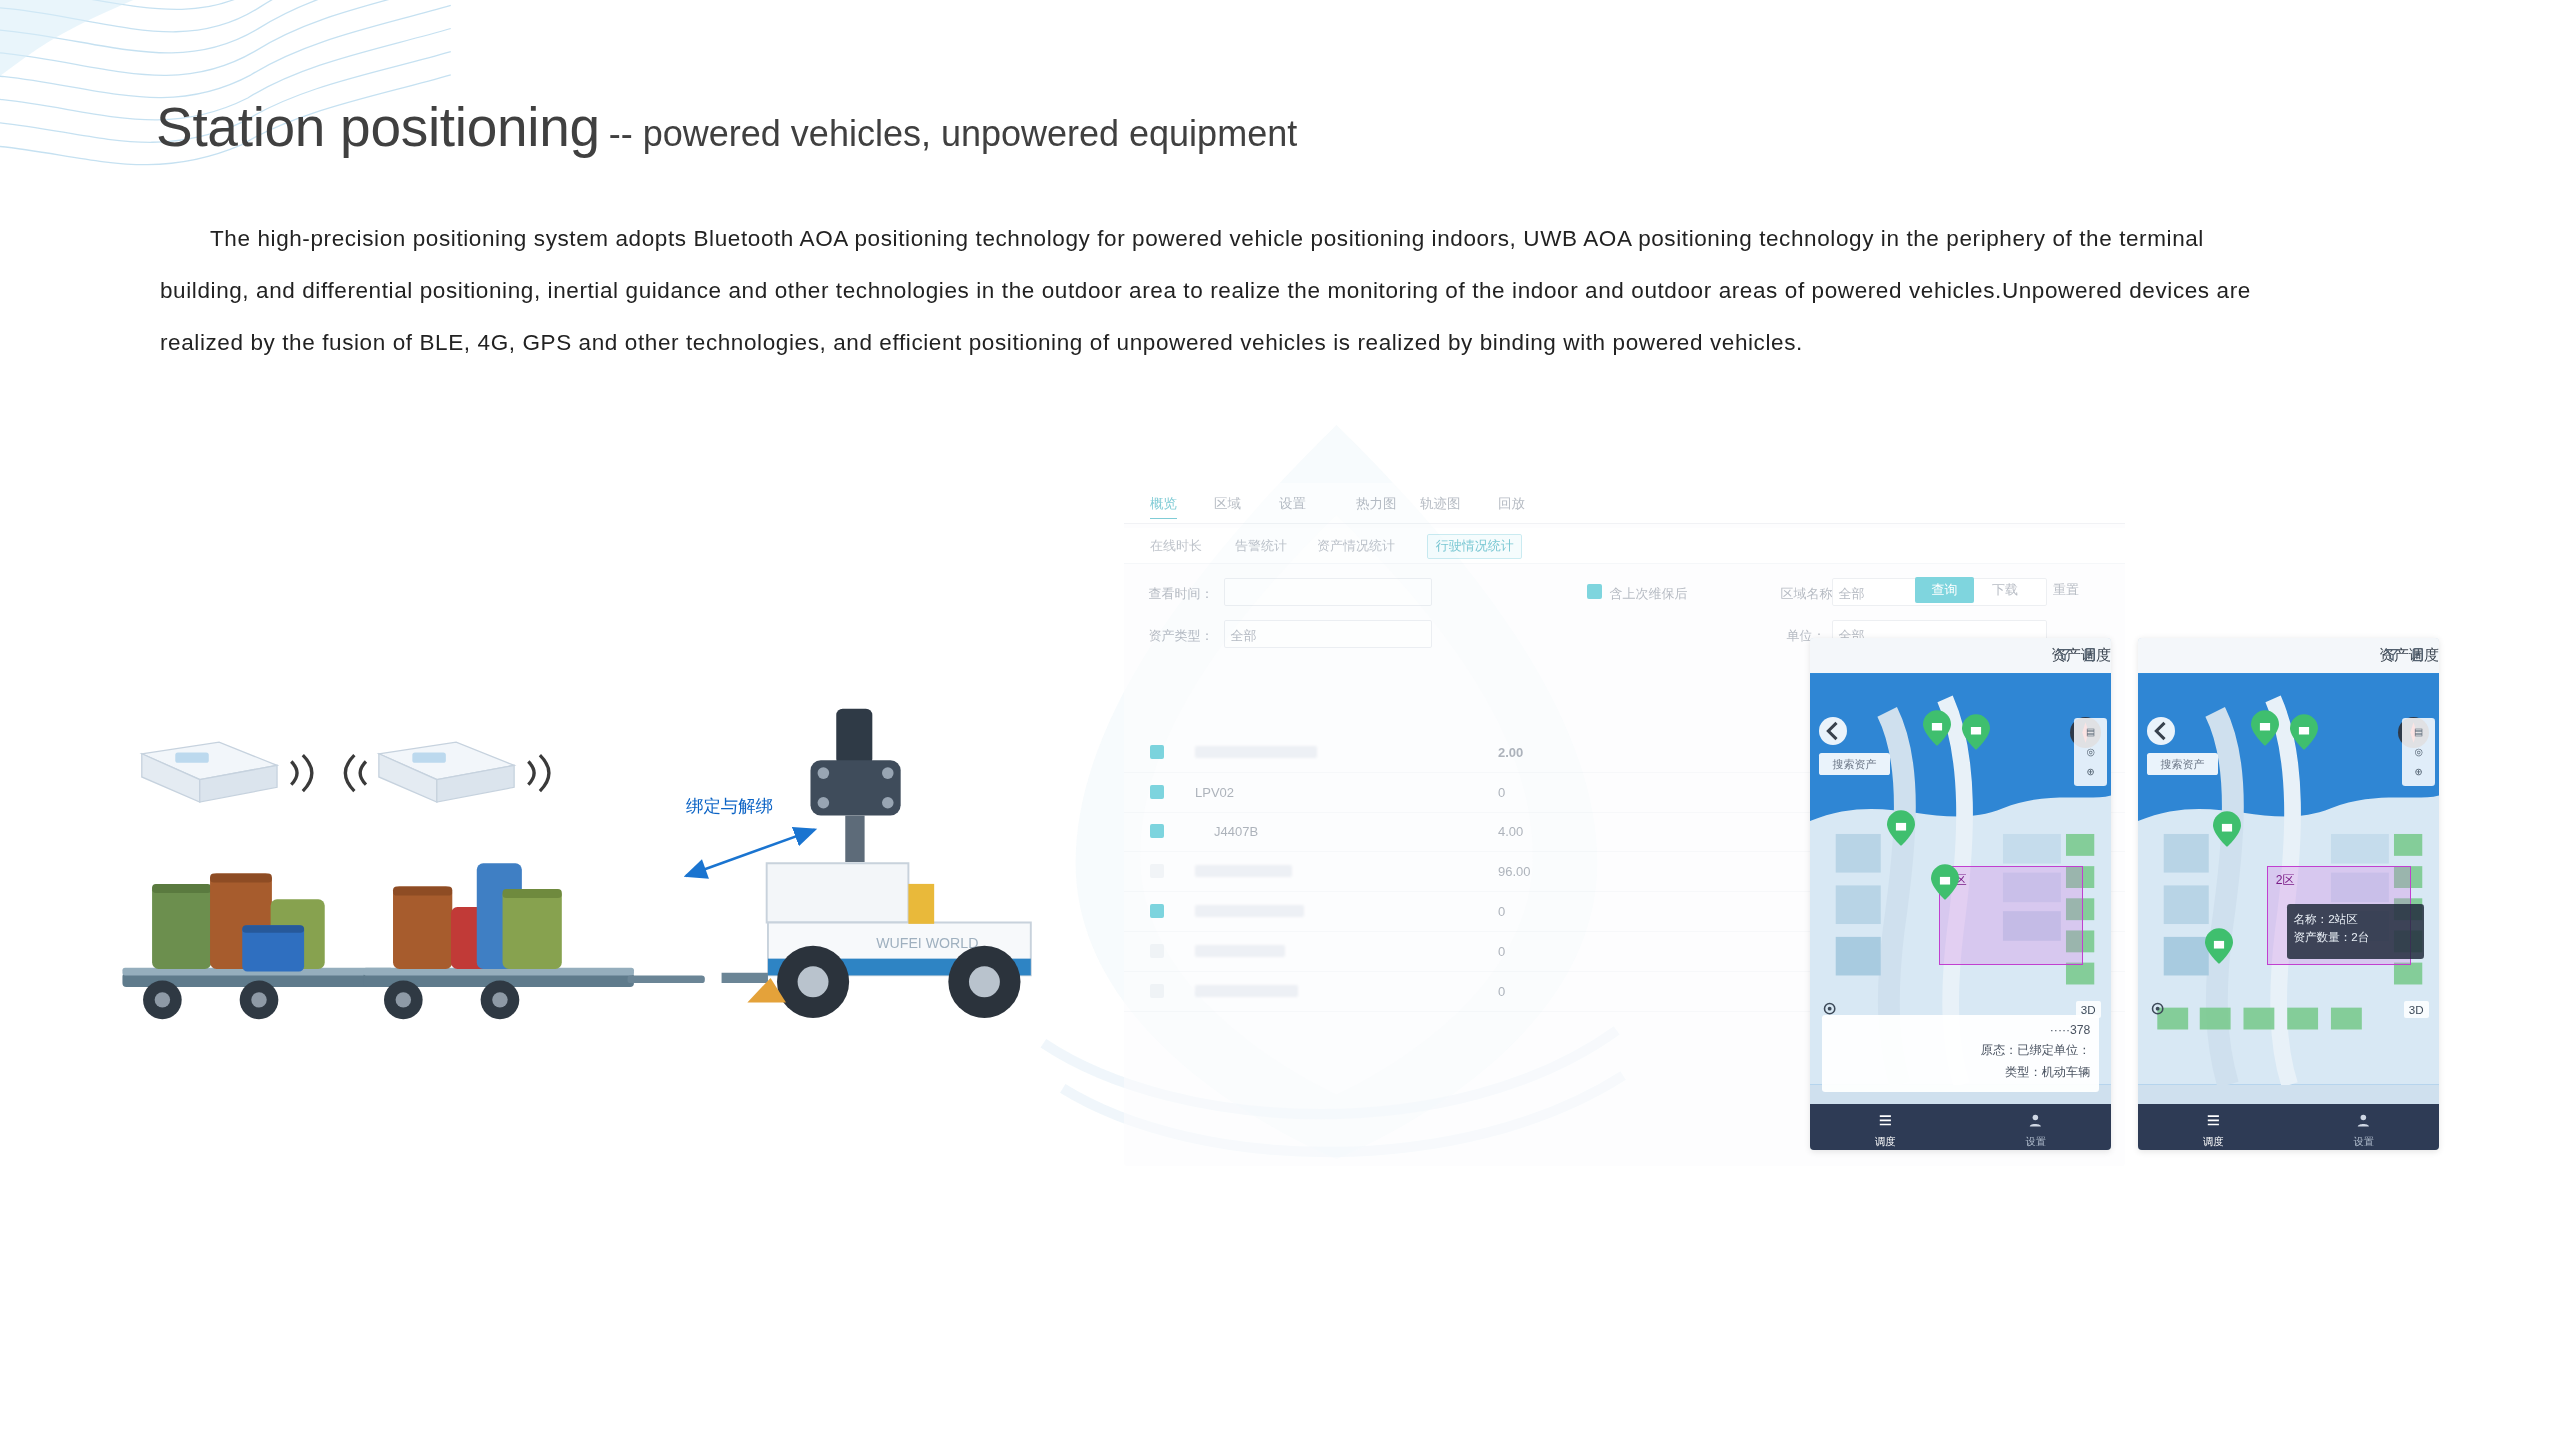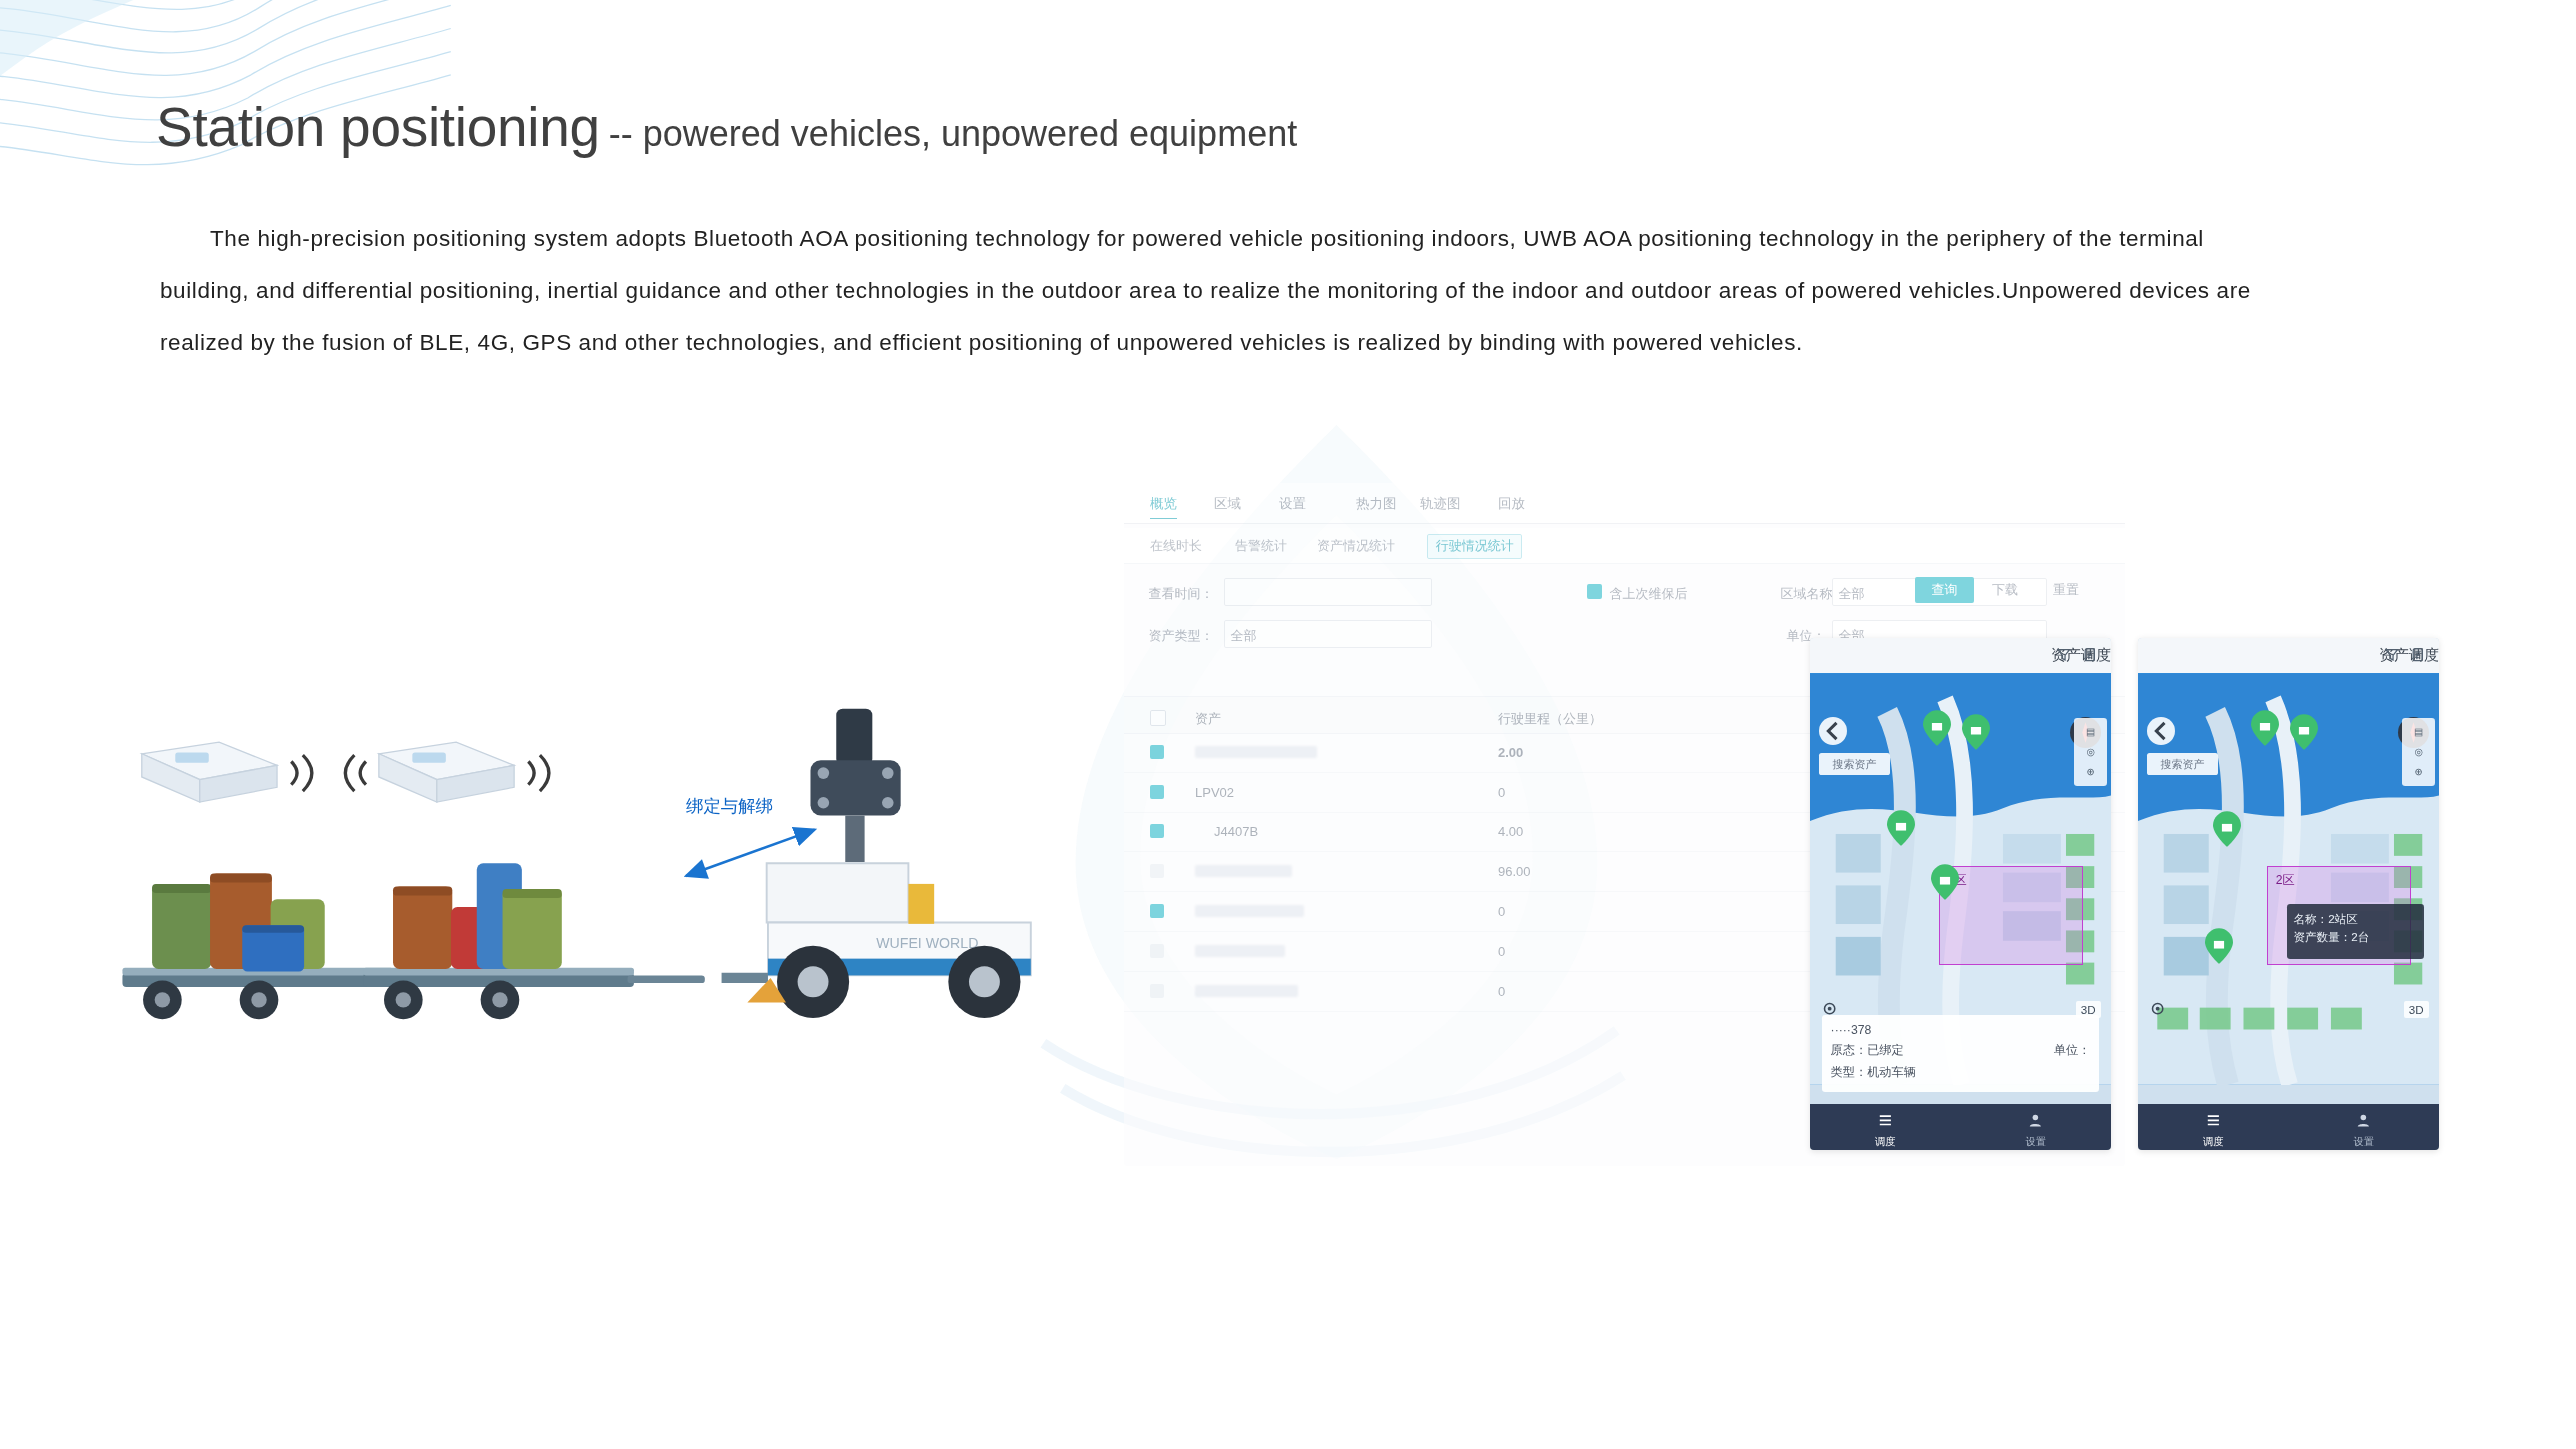--- a/index.html
+++ b/index.html
@@ -193,21 +193,21 @@
     position: absolute; top: 7.7px; width: 50%; text-align: center; color: #cfd7e4; font-size: 12.2px;
   }
   .ph-bt .bl { display: block; font-size: 10.3px; margin-top: 3.9px; color: #aebaca; }
   .ph-bt.active { color: #ffffff; }
   .ph-bt.active .bl { color: #ffffff; }
   .ph-card {
     position: absolute; left: 11.6px; right: 11.6px; bottom: 58px; height: 77px;
     background: rgba(255,255,255,0.94); border-radius: 3.2px;
     font-size: 12.2px; color: #4a5361; padding: 7.7px 9px; box-sizing: border-box;
   }
-  .ph-card .ln { margin-bottom: 5.2px; }
+  .ph-card .ln { margin-bottom: 5.2px; text-align: right; }
   .ph-tip {
     position: absolute; left: 149px; bottom: 126px; width: 137px; height: 55px;
     background: rgba(35,45,62,0.86); border-radius: 3.2px; color: #eaf0f7;
     font-size: 11.6px; padding: 6.4px; box-sizing: border-box; line-height: 18px;
   }
   .zone-box {
     position: absolute; left: 129px; top: 193px; width: 142px; height: 97px;
     border: 1.3px solid #c13fd0; background: rgba(212,120,226,0.28);
   }
   .zone-lbl { position: absolute; left: 7.7px; top: 5.2px; font-size: 12.2px; color: #7a1b86; }
@@ -412,25 +412,20 @@
 
     <div class="filter-row" style="top:137px;">
       <div class="filter-label" style="left:0;top:6.4px;">资产类型：</div>
       <div class="filter-box" style="left:75px;top:0;width:206px;"></div>
       <div class="filter-label" style="left:82px;top:6.4px;">全部</div>
       <div class="filter-label" style="left:638px;top:6.4px;">单位：</div>
       <div class="filter-box" style="left:683px;top:0;width:213px;"></div>
       <div class="filter-label" style="left:690px;top:6.4px;">全部</div>
     </div>
 
-    <div class="tbl-head">
-      <div class="cb" style="background:#ffffff;border:0.6px solid #cfd6df;"></div>
-      <div class="cell" style="left:71px;">资产</div>
-      <div class="cell" style="left:374px;">行驶里程（公里）</div>
-    </div>
 
     <div class="tbl-row" style="top:249px;">
       <div class="cb"></div>
       <div class="blurbar" style="left:71px;top:14px;width:122px;"></div>
       <div class="cell" style="left:374px;font-weight:bold;">2.00</div>
     </div>
     <div class="tbl-row" style="top:289px;">
       <div class="cb"></div>
       <div class="cell" style="left:71px;">LPV02</div>
       <div class="cell" style="left:374px;">0</div>

